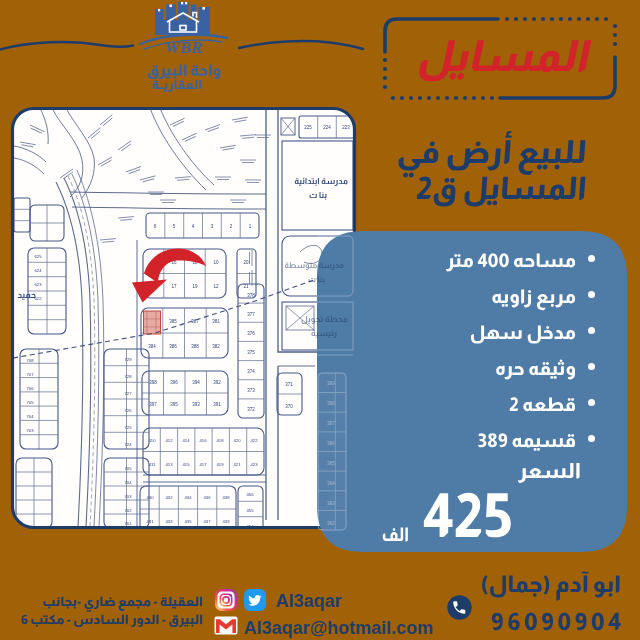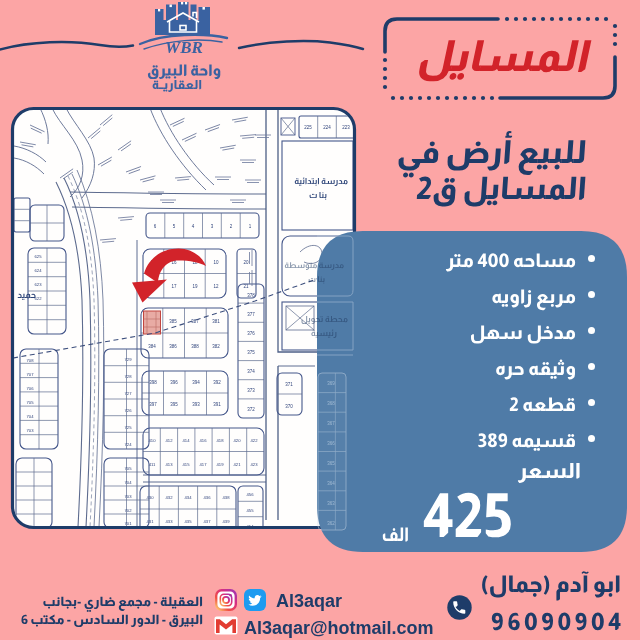--- a/index.html
+++ b/index.html
@@ -1,12 +1,12 @@
 <!DOCTYPE html>
-<html><head><meta charset="utf-8"><style>html,body{margin:0;padding:0;background:#fff;}*{box-sizing:border-box}.page{width:640px;height:640px;position:relative;font-family:"Liberation Sans",sans-serif;background:#fca5a5;overflow:hidden}</style></head><body>
+<html><head><meta charset="utf-8"><style>html,body{margin:0;padding:0;background:#fff;}*{box-sizing:border-box}.page{width:640px;height:640px;position:relative;font-family:"Liberation Sans",sans-serif;background:#a16207;overflow:hidden}</style></head><body>
 <div class="page"><svg width="640" height="640" viewBox="0 0 640 640">
       <path d="M-2 50 C 30 41, 70 40, 100 45 C 115 47.5, 125 47, 133 45.5" stroke="#1e3c69" stroke-width="2.4" fill="none" stroke-linecap="round"></path>
       <path d="M239 48 C 270 41, 305 39.5, 330 42.5 C 345 44.5, 355 46.5, 363 49" stroke="#1e3c69" stroke-width="2.4" fill="none" stroke-linecap="round"></path>
       <g fill="#3a62a1">
         <rect x="155" y="20" width="55" height="15"></rect>
         <rect x="155" y="9" width="8.5" height="13"></rect>
         <rect x="166" y="4.5" width="10" height="17"></rect>
         <rect x="178" y="2" width="10.5" height="20"></rect>
         <rect x="190.5" y="4.5" width="6" height="17"></rect>
         <rect x="198.5" y="7" width="11.5" height="15"></rect>

